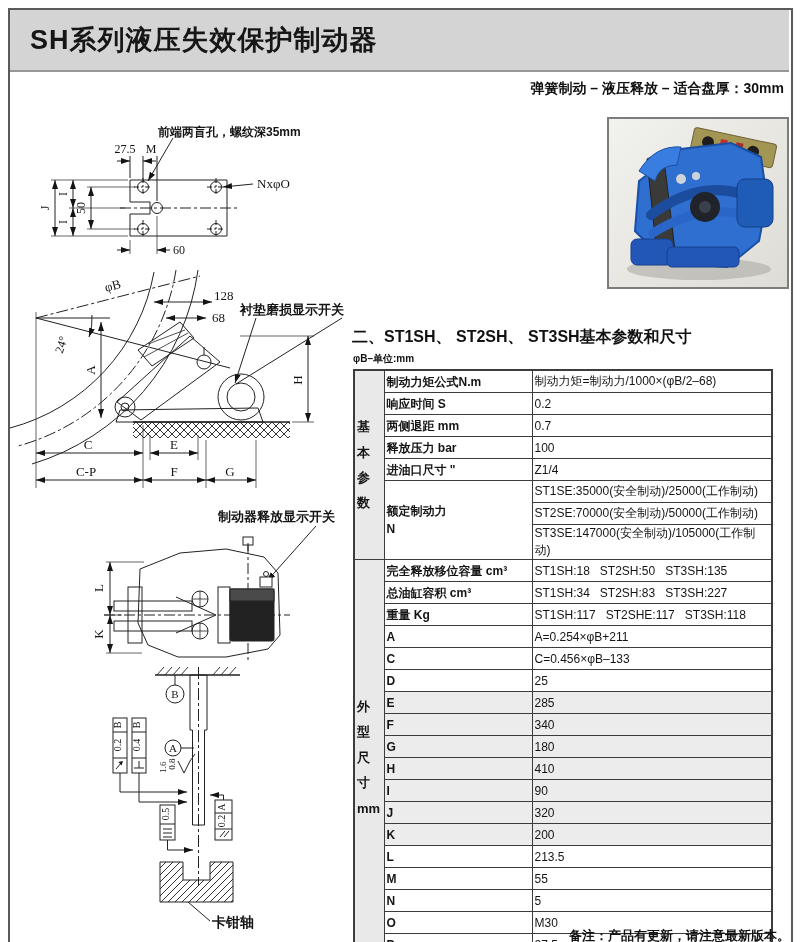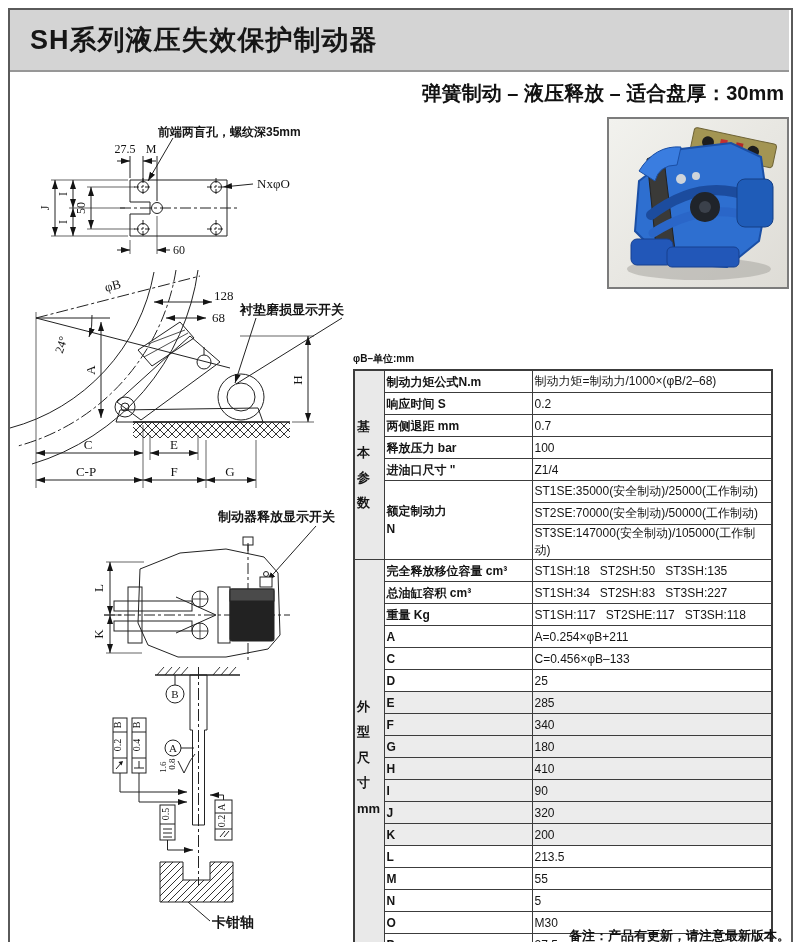--- a/index.html
+++ b/index.html
@@ -1,21 +1,21 @@
 <!DOCTYPE html>
 <html><head>
 <meta charset="utf-8">
 <style>
   html,body{margin:0;padding:0;width:800px;height:942px;background:#fff;overflow:hidden;
     font-family:"Liberation Sans","DejaVu Sans",sans-serif;color:#111;}
   .page{position:relative;width:800px;height:942px;background:#fff;}
   .frame{position:absolute;left:8px;top:8px;width:781px;height:934px;border:2px solid #5a5a5a;border-bottom:none;}
   .header-bar{position:absolute;left:10px;top:10px;width:779px;height:60px;background:#d4d4d4;border-bottom:2px solid #979797;}
   .page-title{position:absolute;left:30px;top:22px;font-size:27px;font-weight:bold;letter-spacing:1px;color:#161616;text-align:right;}
-  .tagline{position:absolute;right:16px;top:80px;font-size:20px;font-weight:bold;color:#111;text-align:center;}
+  .tagline{position:absolute;right:16px;top:80px;font-size:14px;font-weight:bold;color:#111;text-align:center;}
   .s1-heading{position:absolute;left:36px;top:102px;font-size:15px;font-weight:bold;}
   .s2-heading{position:absolute;left:352px;top:327px;font-size:16px;font-weight:bold;}
   .unit-note{position:absolute;left:353px;top:352px;font-size:10px;font-weight:bold;}
   .footer-note{position:absolute;left:440px;top:927px;width:350px;text-align:right;font-size:13px;font-weight:bold;}
   .svg-abs{position:absolute;}
   .photo{position:absolute;left:607px;top:117px;width:178px;height:168px;border:2px solid #7c7c7c;
     background:linear-gradient(135deg,#f2f2ee,#dedcd6);}
   table.params{position:absolute;left:353px;top:369px;width:420px;height:557px;border-collapse:collapse;
     table-layout:fixed;font-size:12px;}
   table.params td{border:1px solid #3c3c3c;text-align:left;vertical-align:middle;padding:0 2px;height:21px;
@@ -178,20 +178,21 @@
     <text class="dimtxt" x="57" y="76" font-size="12" text-anchor="middle" transform="rotate(-72 57 76)">24°</text>
     <text class="dimtxt" x="87" y="100" font-size="13" text-anchor="middle" transform="rotate(-90 87 100)">A</text>
     <text class="dimtxt" x="294" y="110" font-size="13" text-anchor="middle" transform="rotate(-90 294 110)">H</text>
     <text class="dimtxt" x="80" y="179" font-size="13" text-anchor="middle">C</text>
     <text class="dimtxt" x="166" y="179" font-size="13" text-anchor="middle">E</text>
     <text class="dimtxt" x="78" y="206" font-size="13" text-anchor="middle">C-P</text>
     <text class="dimtxt" x="166" y="206" font-size="13" text-anchor="middle">F</text>
     <text class="dimtxt" x="222" y="206" font-size="13" text-anchor="middle">G</text>
   </svg>
 
+  <div class="s2-heading">二、ST1SH、 ST2SH、 ST3SH基本参数和尺寸</div>
   <div class="unit-note">φB–单位:mm</div>
 
   <table class="params">
     <colgroup>
         <col style="width:30px">
         <col style="width:148px">
         <col>
       </colgroup>
     <tbody>
         <tr>

